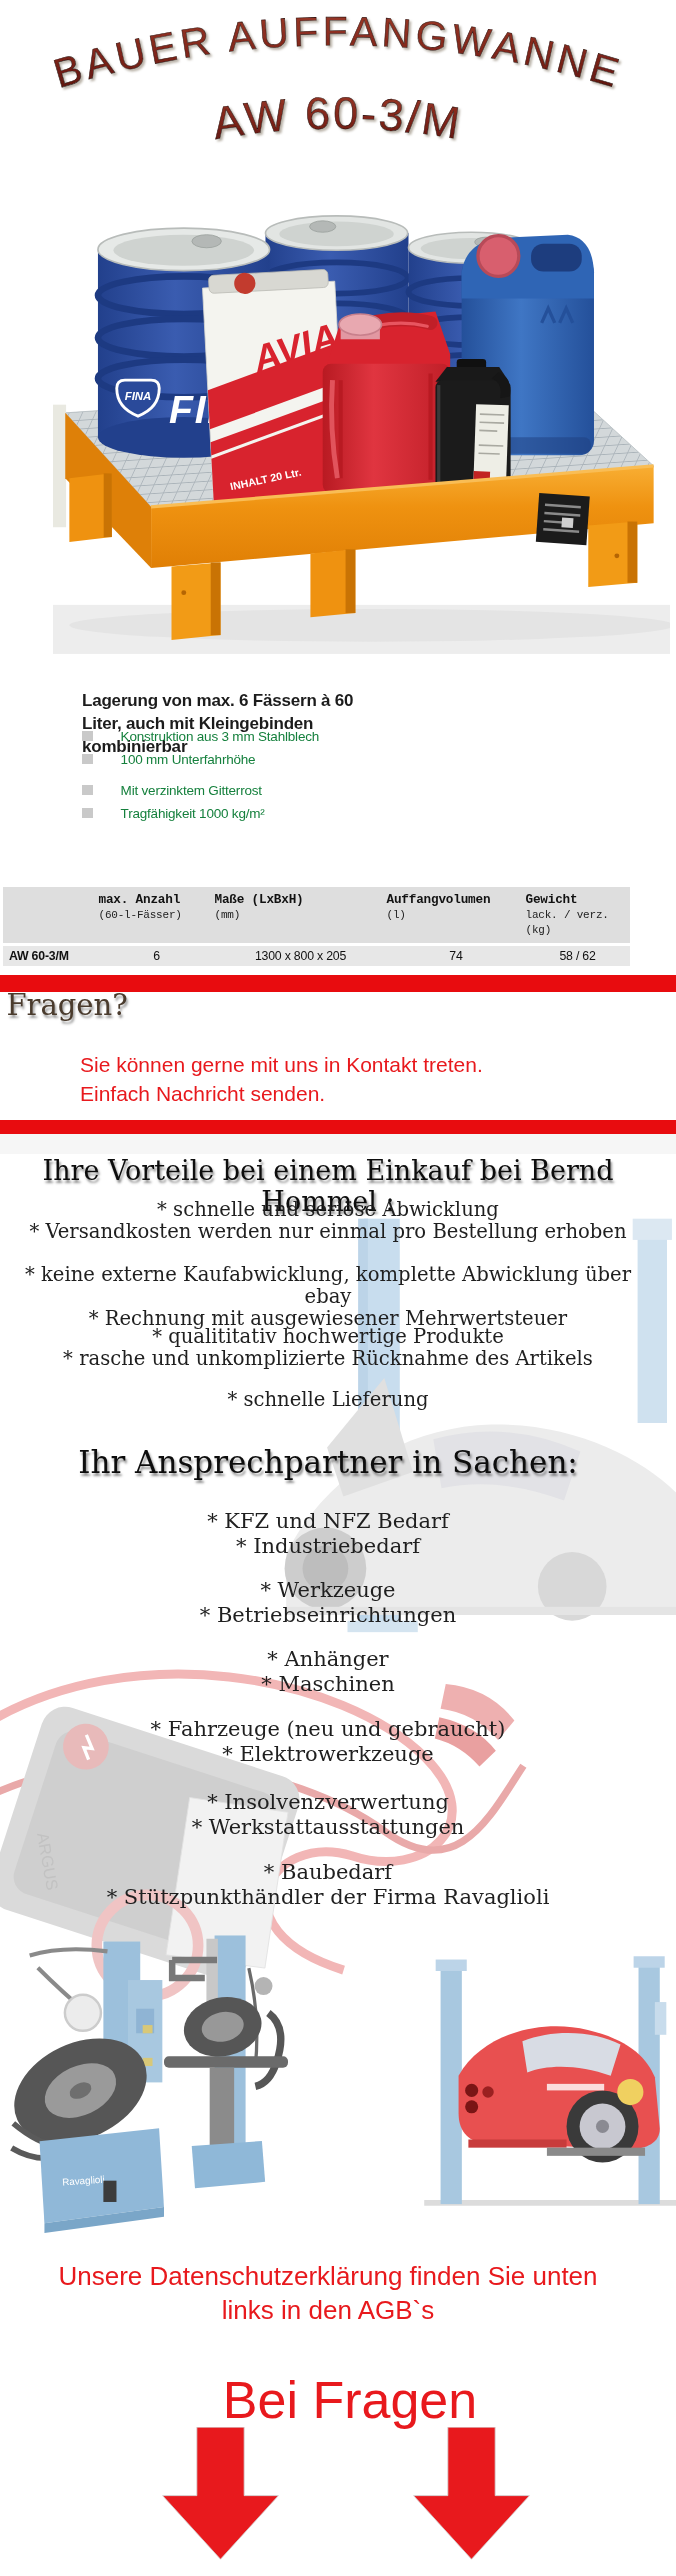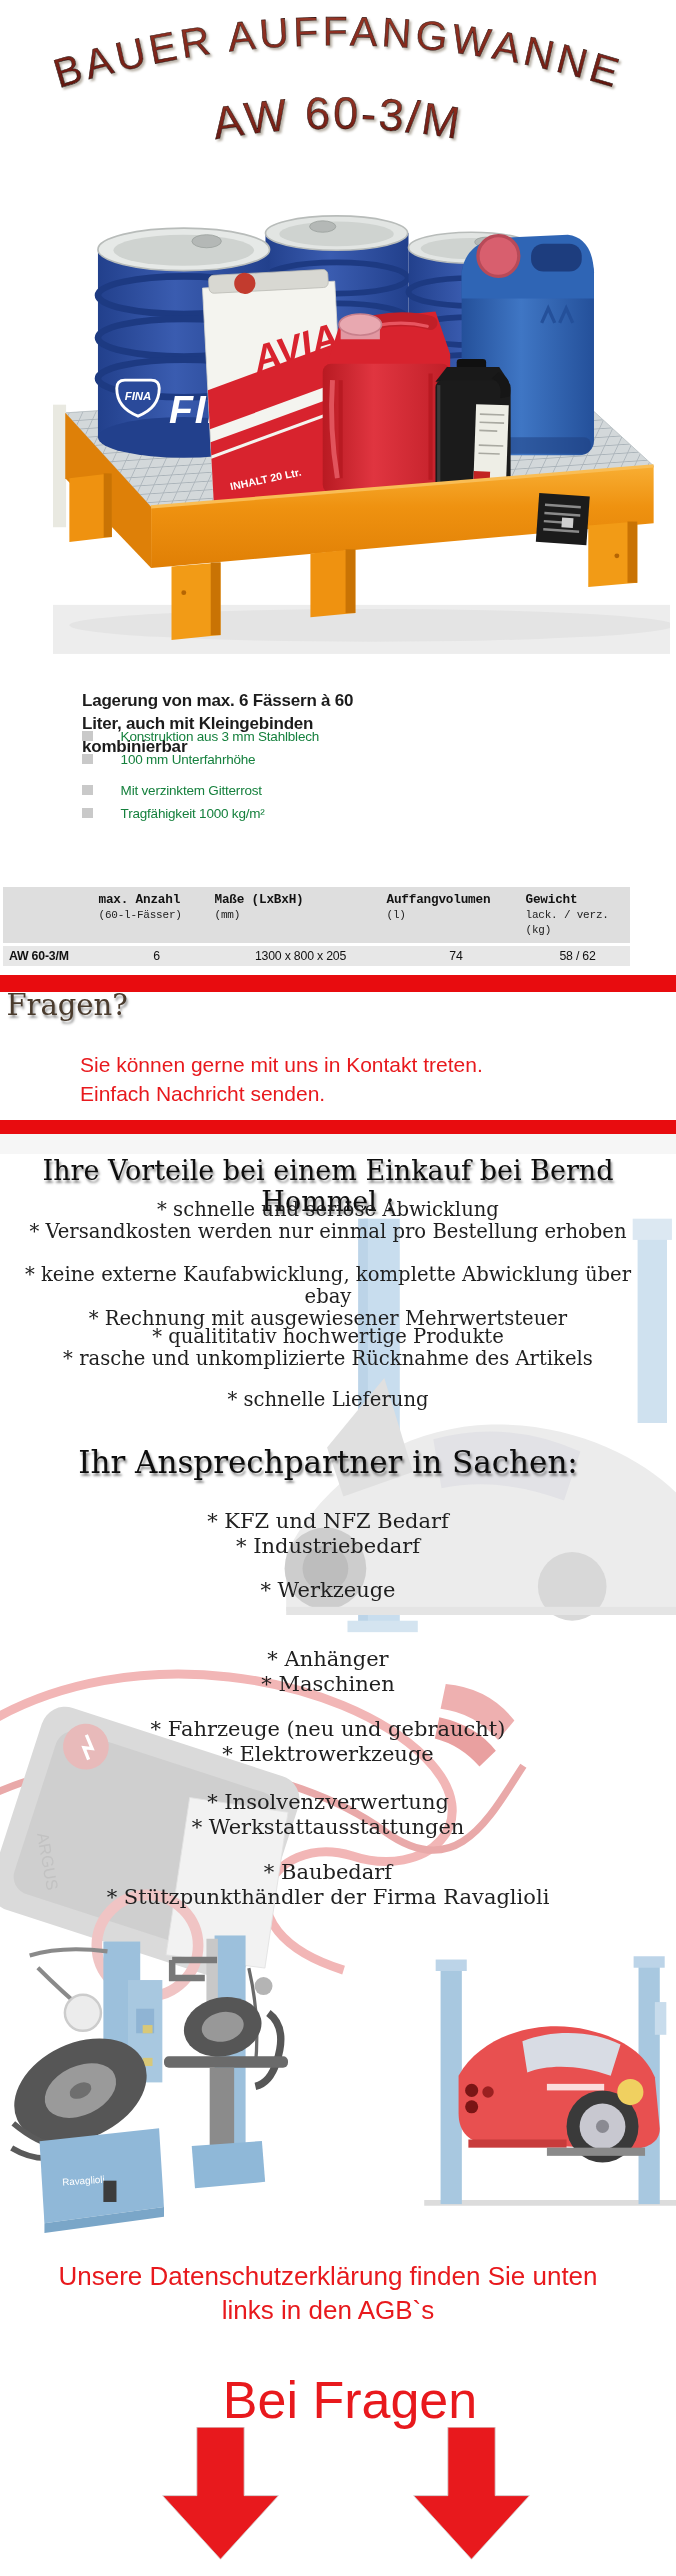--- a/index.html
+++ b/index.html
@@ -325,20 +325,21 @@
     <div>* schnelle Lieferung</div>
   </div>
 
   <div class="abs cline serif sec-head2 z2" style="top:1444px">Ihr Ansprechpartner in Sachen:</div>
   <div class="abs cline serif topic z2" style="top:1509px">
     <div>* KFZ und NFZ Bedarf</div>
     <div>* Industriebedarf</div>
   </div>
   <div class="abs cline serif topic z2" style="top:1578px">
     <div>* Werkzeuge</div>
+    <div>* Betriebseinrichtungen</div>
   </div>
   <div class="abs cline serif topic z2" style="top:1647px">
     <div>* Anhänger</div>
     <div>* Maschinen</div>
   </div>
   <div class="abs cline serif topic z2" style="top:1717px">
     <div>* Fahrzeuge (neu und gebraucht)</div>
     <div>* Elektrowerkzeuge</div>
   </div>
   <div class="abs cline serif topic z2" style="top:1790px">

